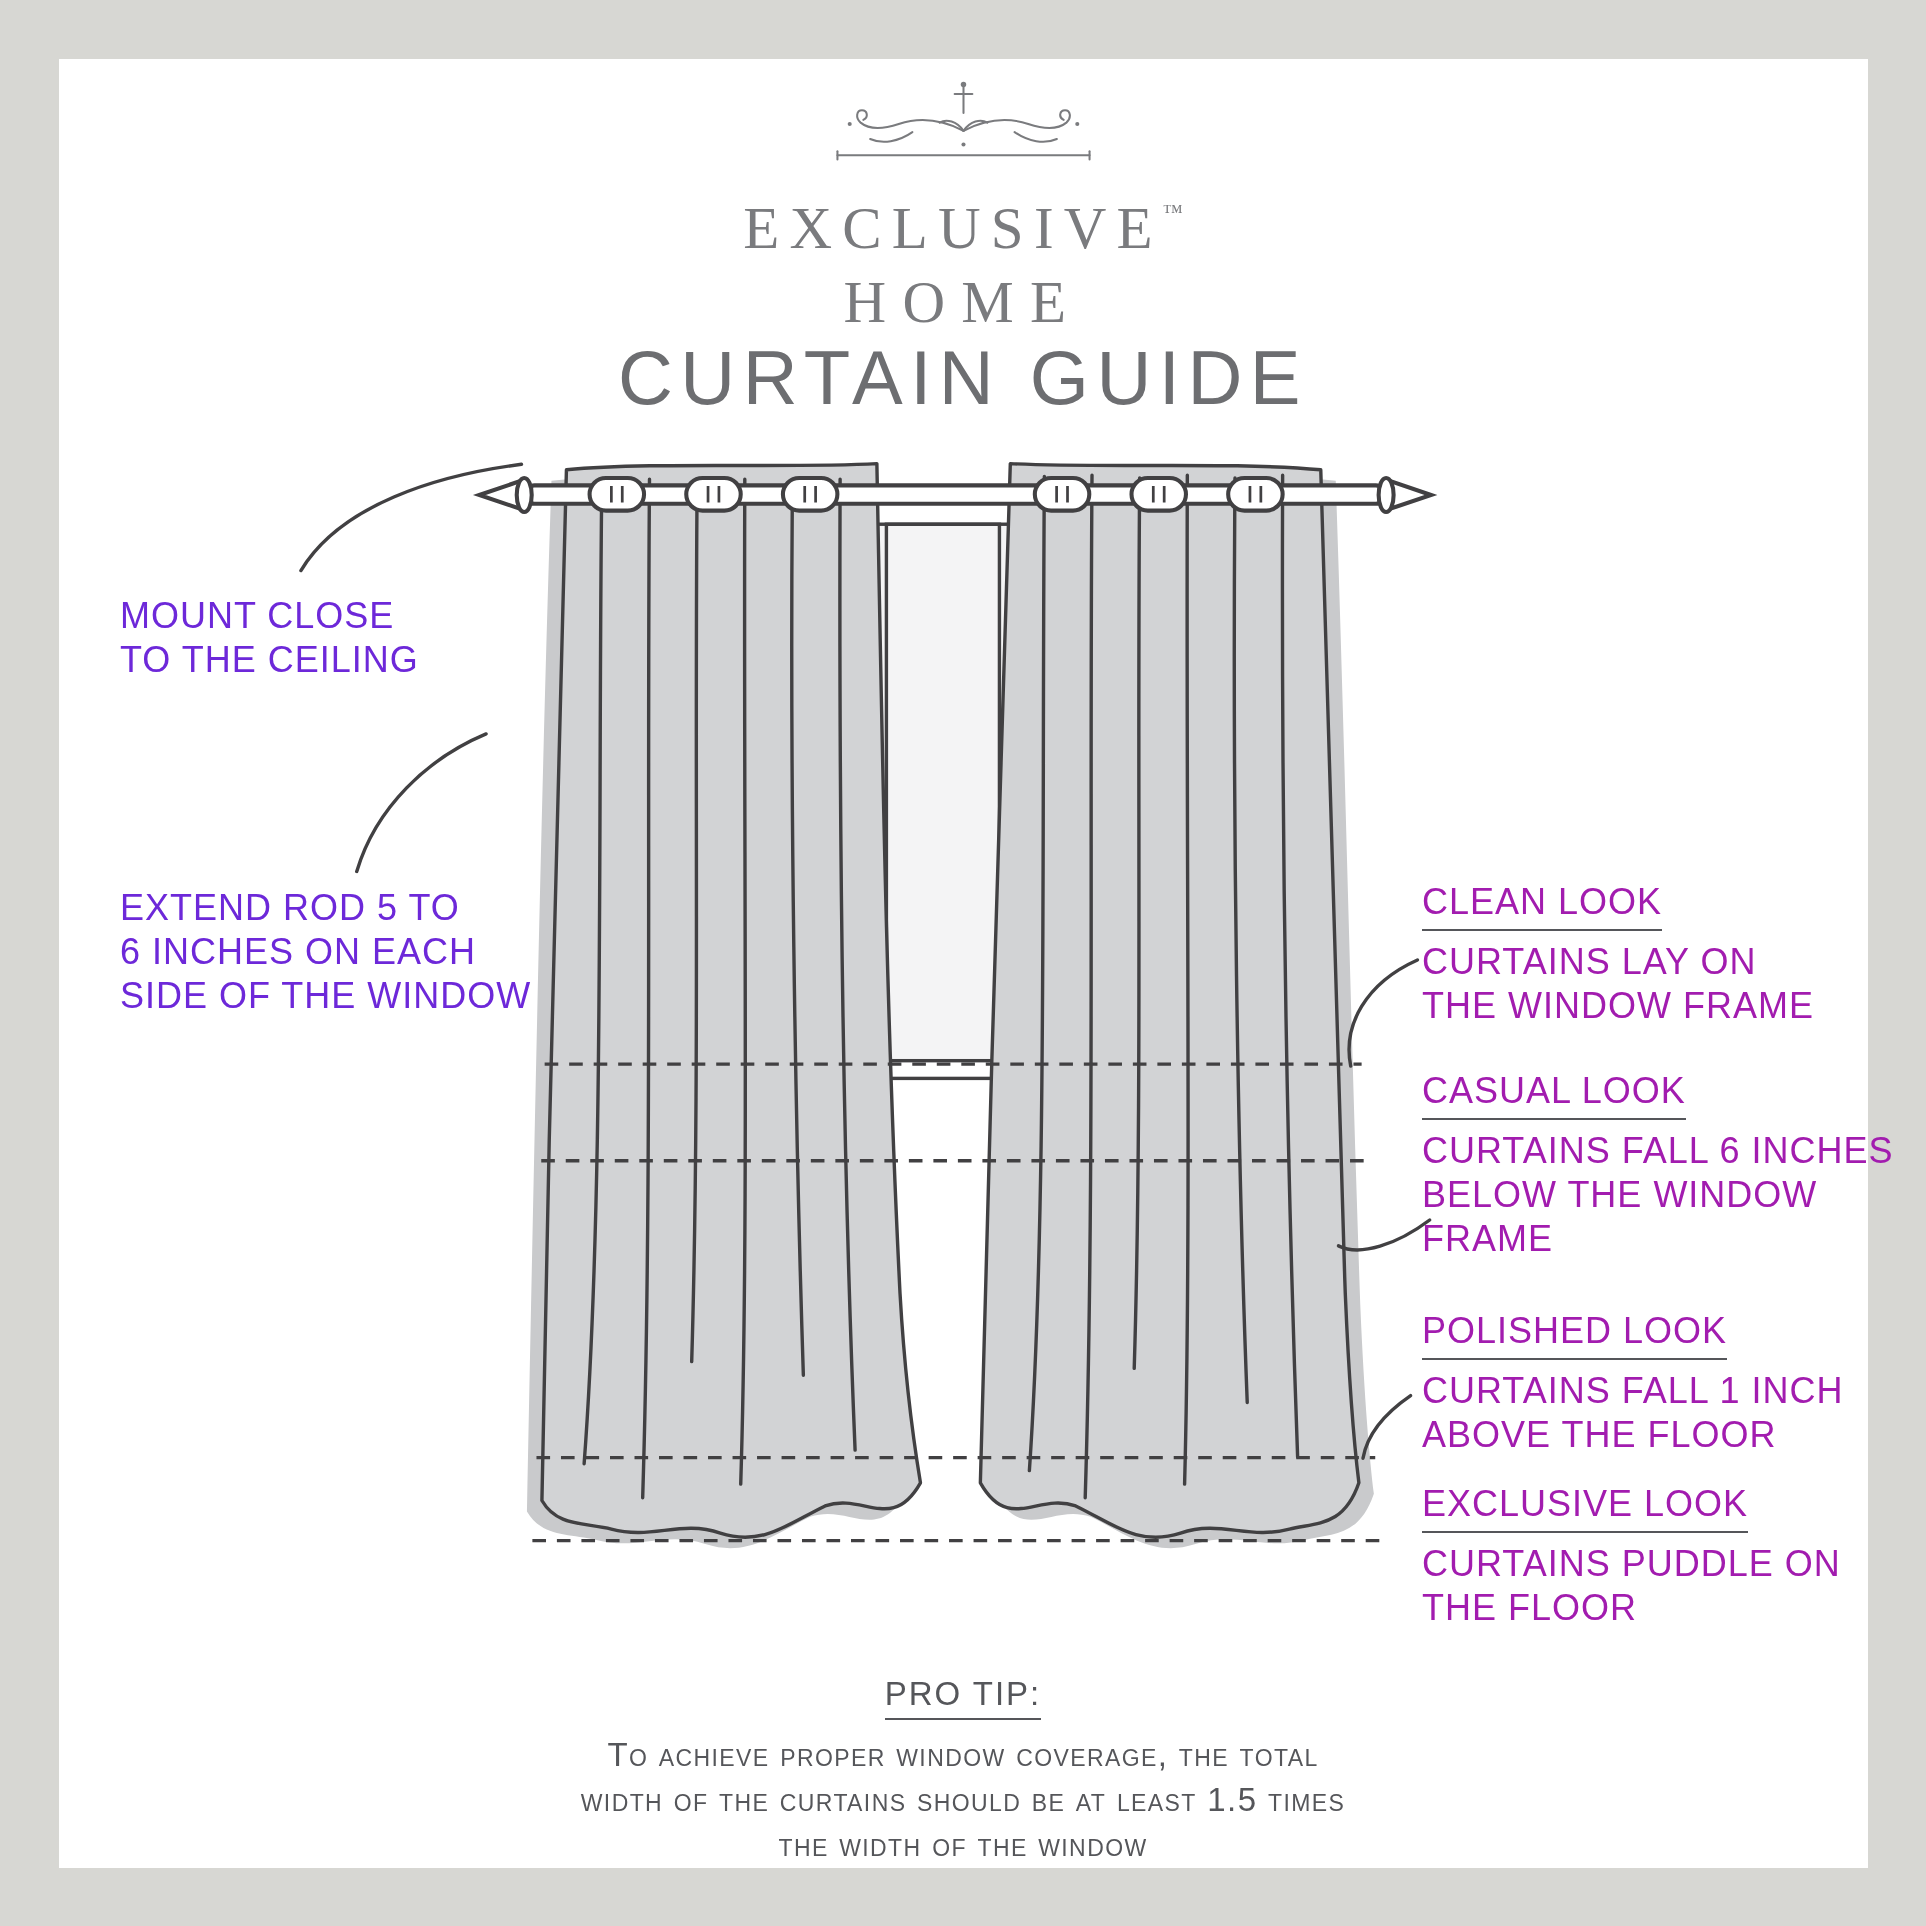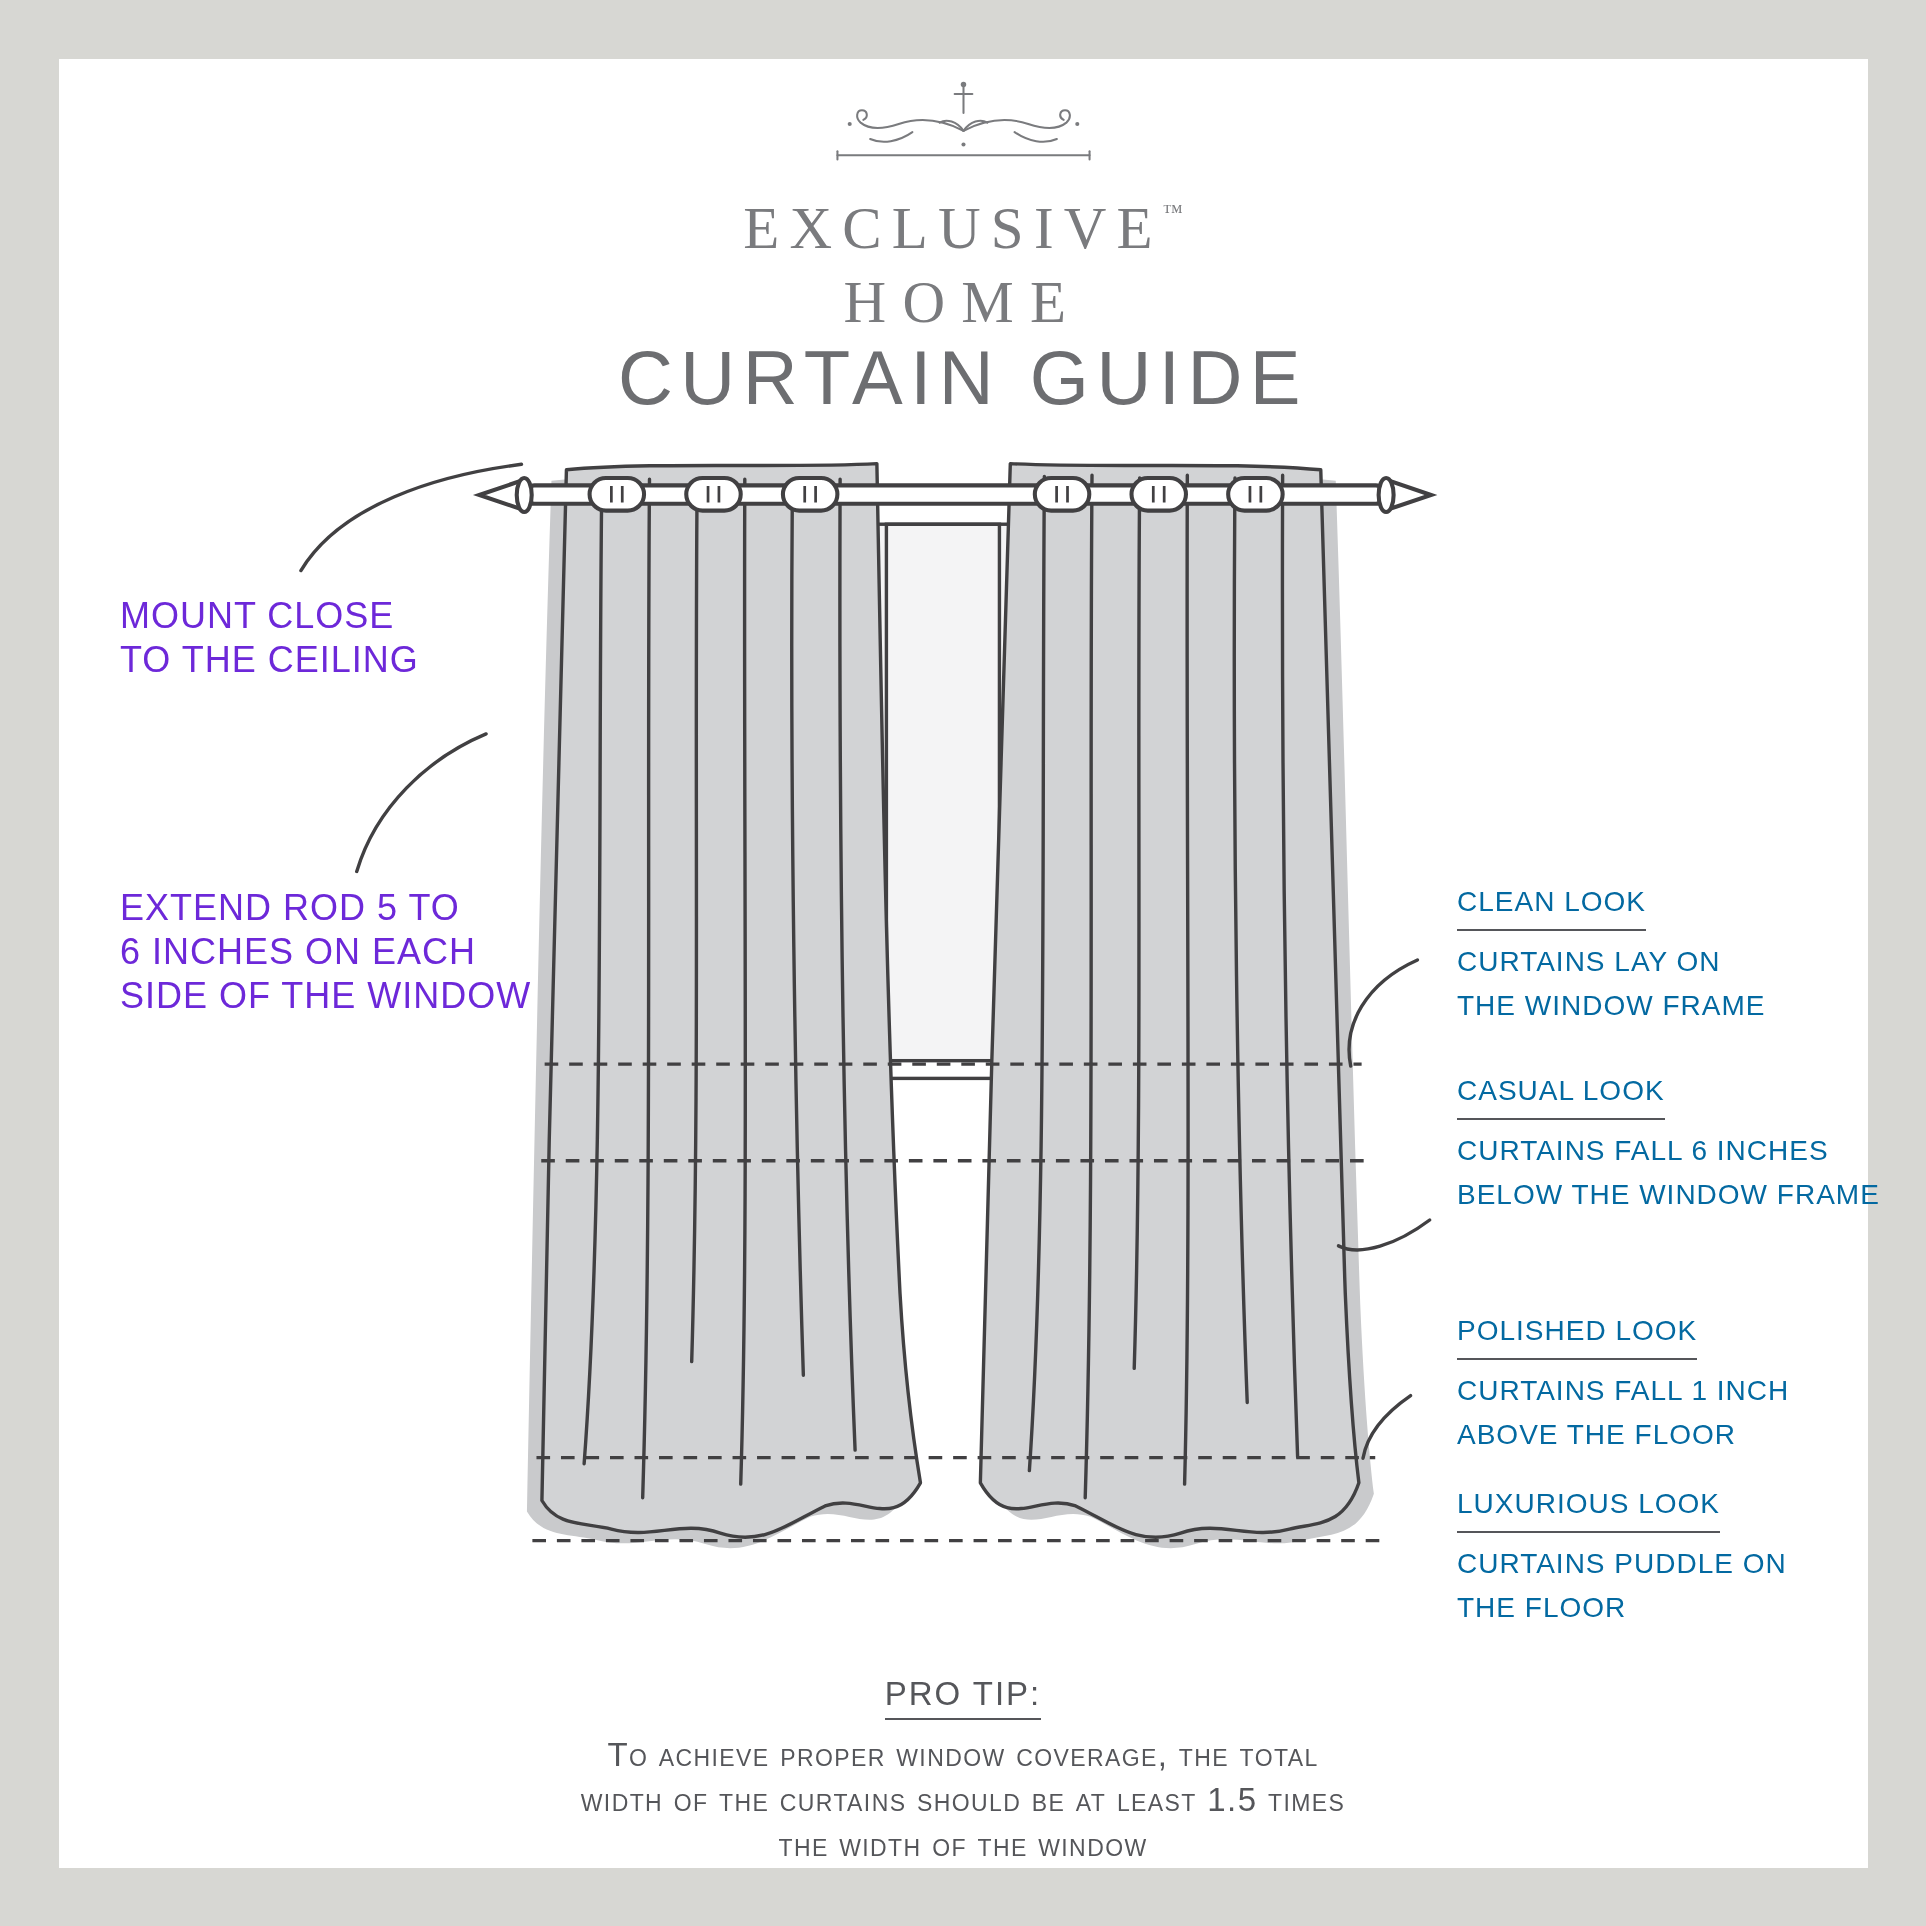--- a/index.html
+++ b/index.html
@@ -19,21 +19,21 @@
   .brand-main .tm { font-size:20.4px; vertical-align:30px; letter-spacing:0; }
   .brand-home { font-family:"Liberation Serif", serif; font-size:59px; letter-spacing:16.3px; margin-top:5.4px; }
 
   .page-title { position:absolute; left:0; right:0; top:334px; margin:0; text-align:center;
     font-size:76px; font-weight:normal; letter-spacing:7.5px; color:#6d6e71; }
 
   .note { position:absolute; font-size:36px; line-height:44px; letter-spacing:1px; color:#6d28d9; }
   .note-mount  { left:120px; top:594px; }
   .note-extend { left:120px; top:886px; }
 
-  .look { position:absolute; left:1457px; font-size:28px; line-height:44px; letter-spacing:1px; color:#0369a1; }
+  .look { position:absolute; left:1422px; font-size:36px; line-height:44px; letter-spacing:1px; color:#a21caf; }
   .look-title { display:inline-block; border-bottom:2px solid #55565a; padding-bottom:4.8px; margin-bottom:9.5px; }
   .look-clean     { top:880px; }
   .look-casual    { top:1069px; }
   .look-polished  { top:1309px; }
   .look-luxurious { top:1482px; }
 
   .protip { position:absolute; left:0; right:0; top:1675px; text-align:center; color:#55565a; }
   .protip-title { display:inline-block; font-size:33px; letter-spacing:2px; border-bottom:2px solid #55565a; padding-bottom:4.8px; }
   .protip-body { margin-top:12px; font-size:33px; line-height:45px; letter-spacing:1.4px; font-variant:small-caps; }
 </style>
@@ -193,21 +193,21 @@
     <div><span class="look-title">CASUAL LOOK</span></div>
     <div>CURTAINS FALL 6 INCHES</div>
     <div>BELOW THE WINDOW FRAME</div>
   </div>
   <div class="look look-polished">
     <div><span class="look-title">POLISHED LOOK</span></div>
     <div>CURTAINS FALL 1 INCH</div>
     <div>ABOVE THE FLOOR</div>
   </div>
   <div class="look look-luxurious">
-    <div><span class="look-title">LUXURIOUS LOOK</span></div>
+    <div><span class="look-title">EXCLUSIVE LOOK</span></div>
     <div>CURTAINS PUDDLE ON</div>
     <div>THE FLOOR</div>
   </div>
 
   <div class="protip">
     <span class="protip-title">PRO TIP:</span>
     <div class="protip-body">
       <div>To achieve proper window coverage, the total</div>
       <div>width of the curtains should be at least 1.5 times</div>
       <div>the width of the window</div>

